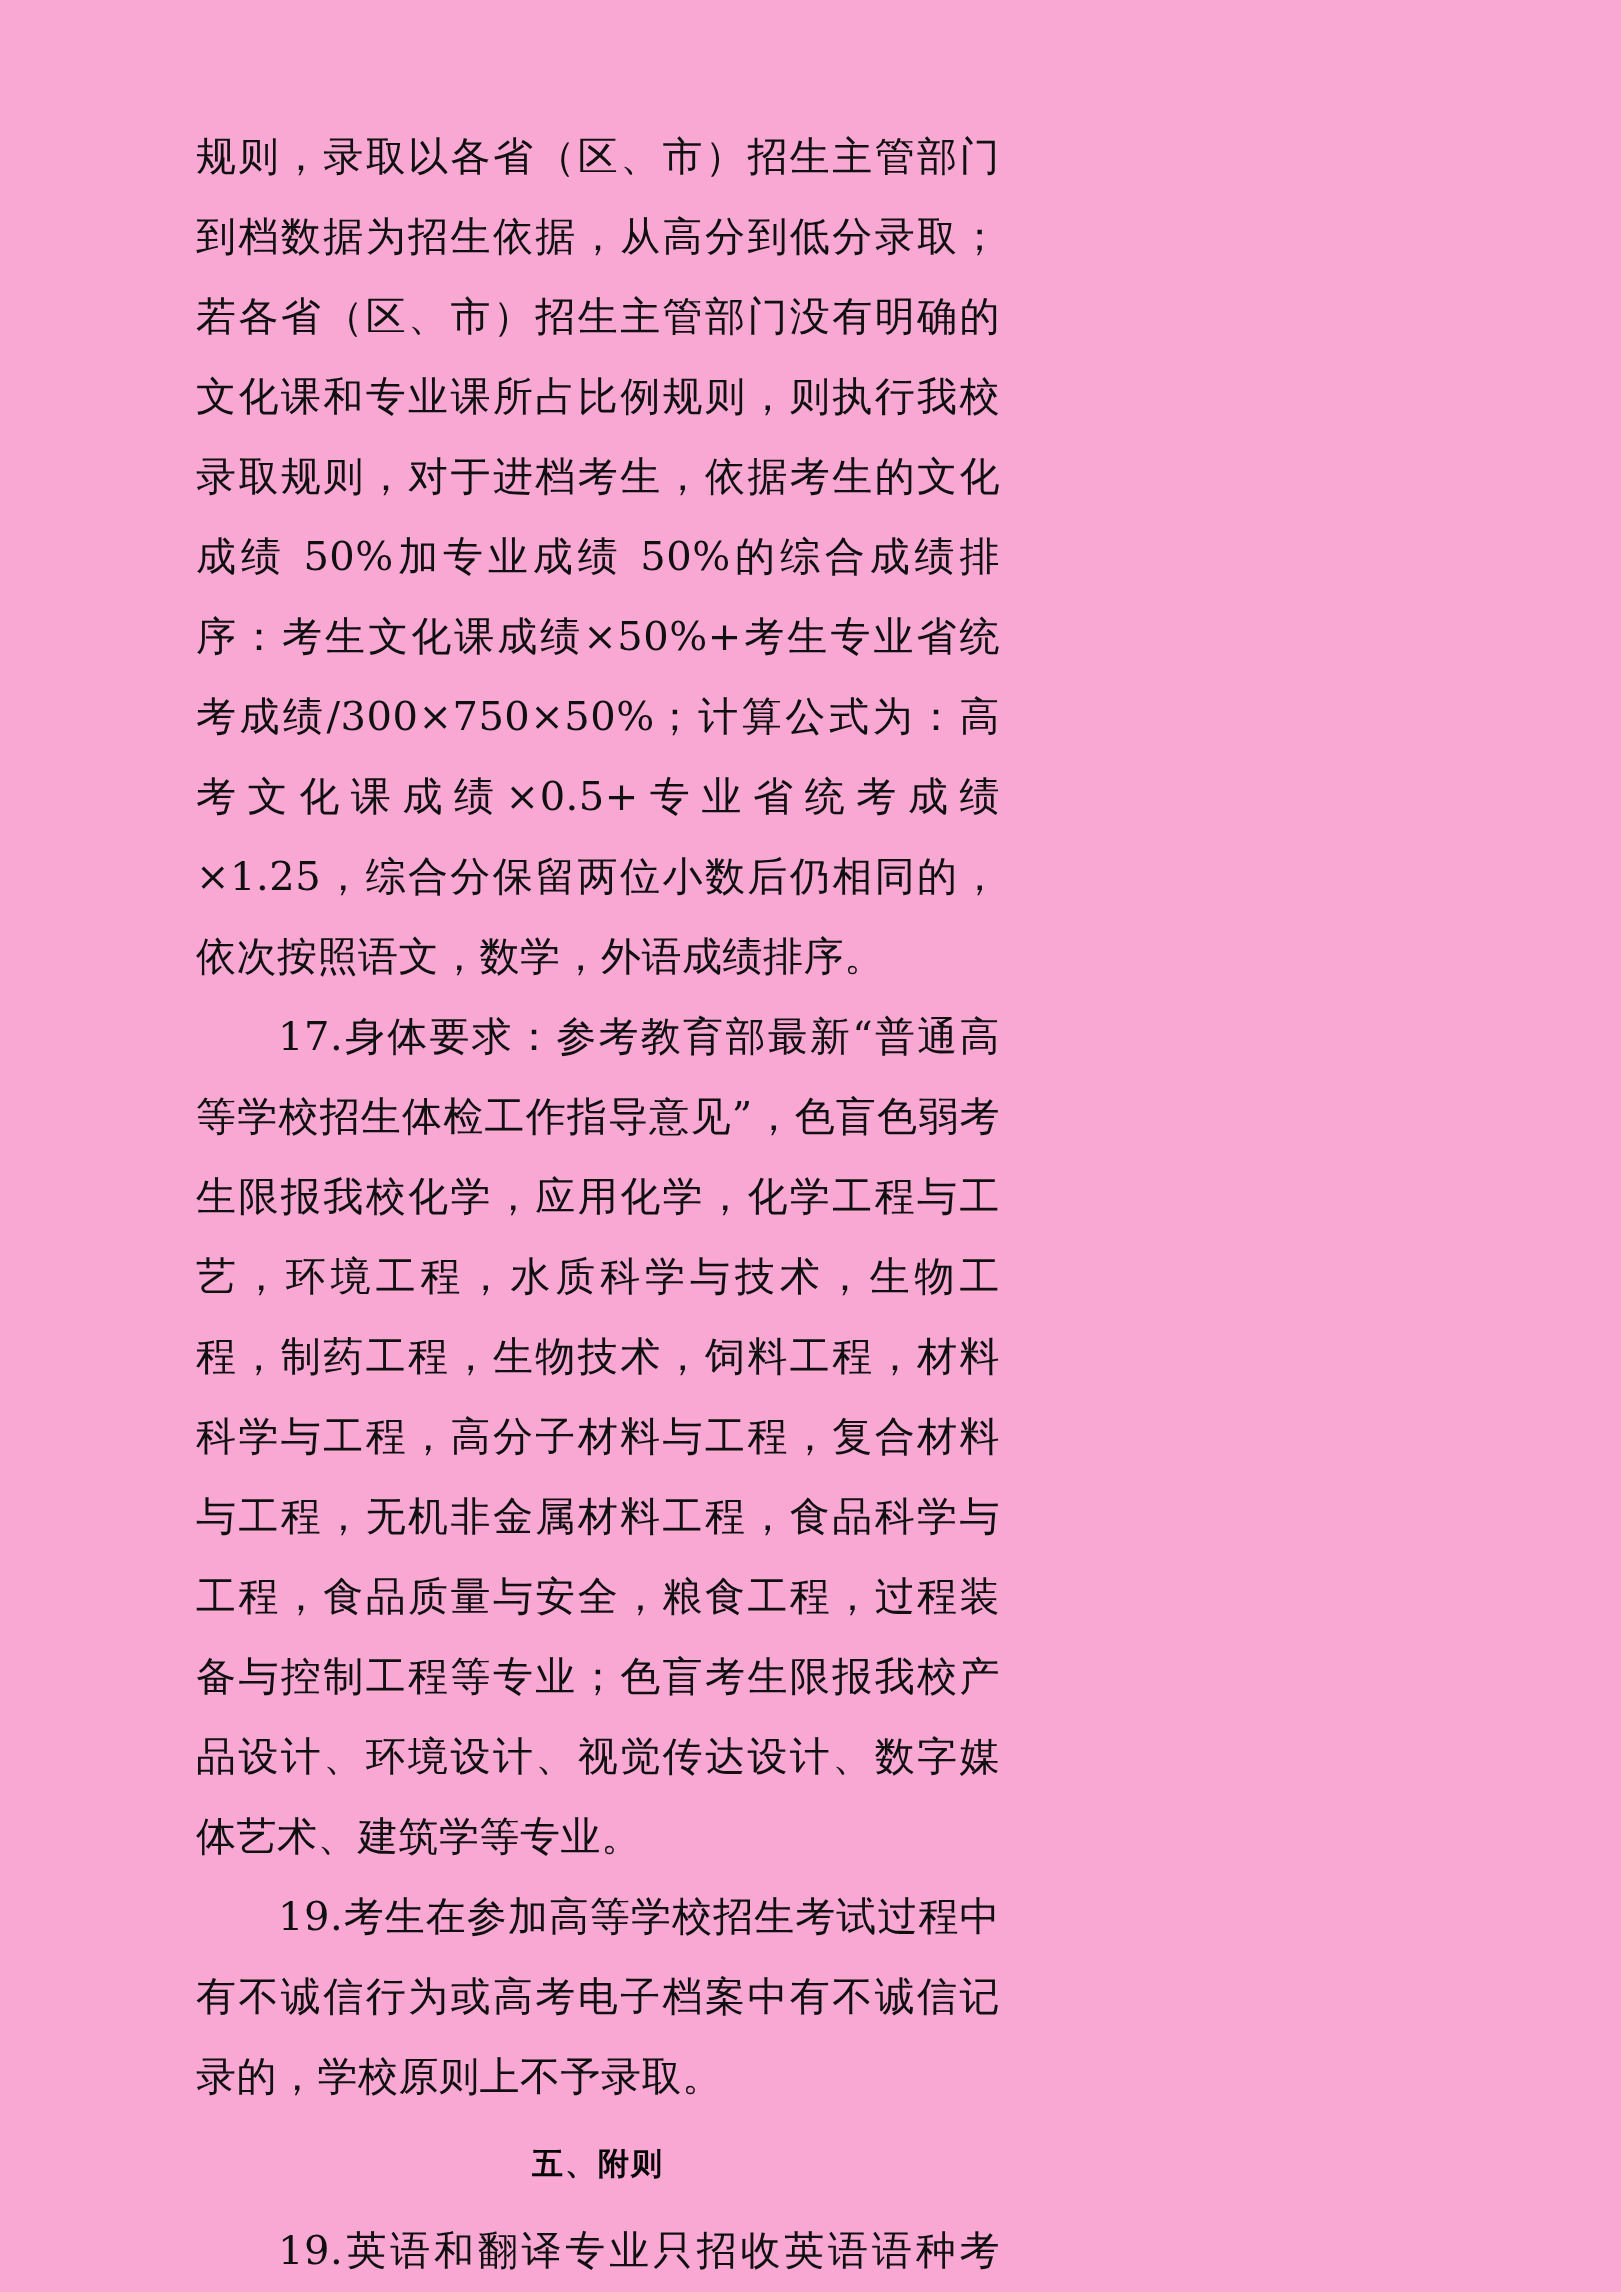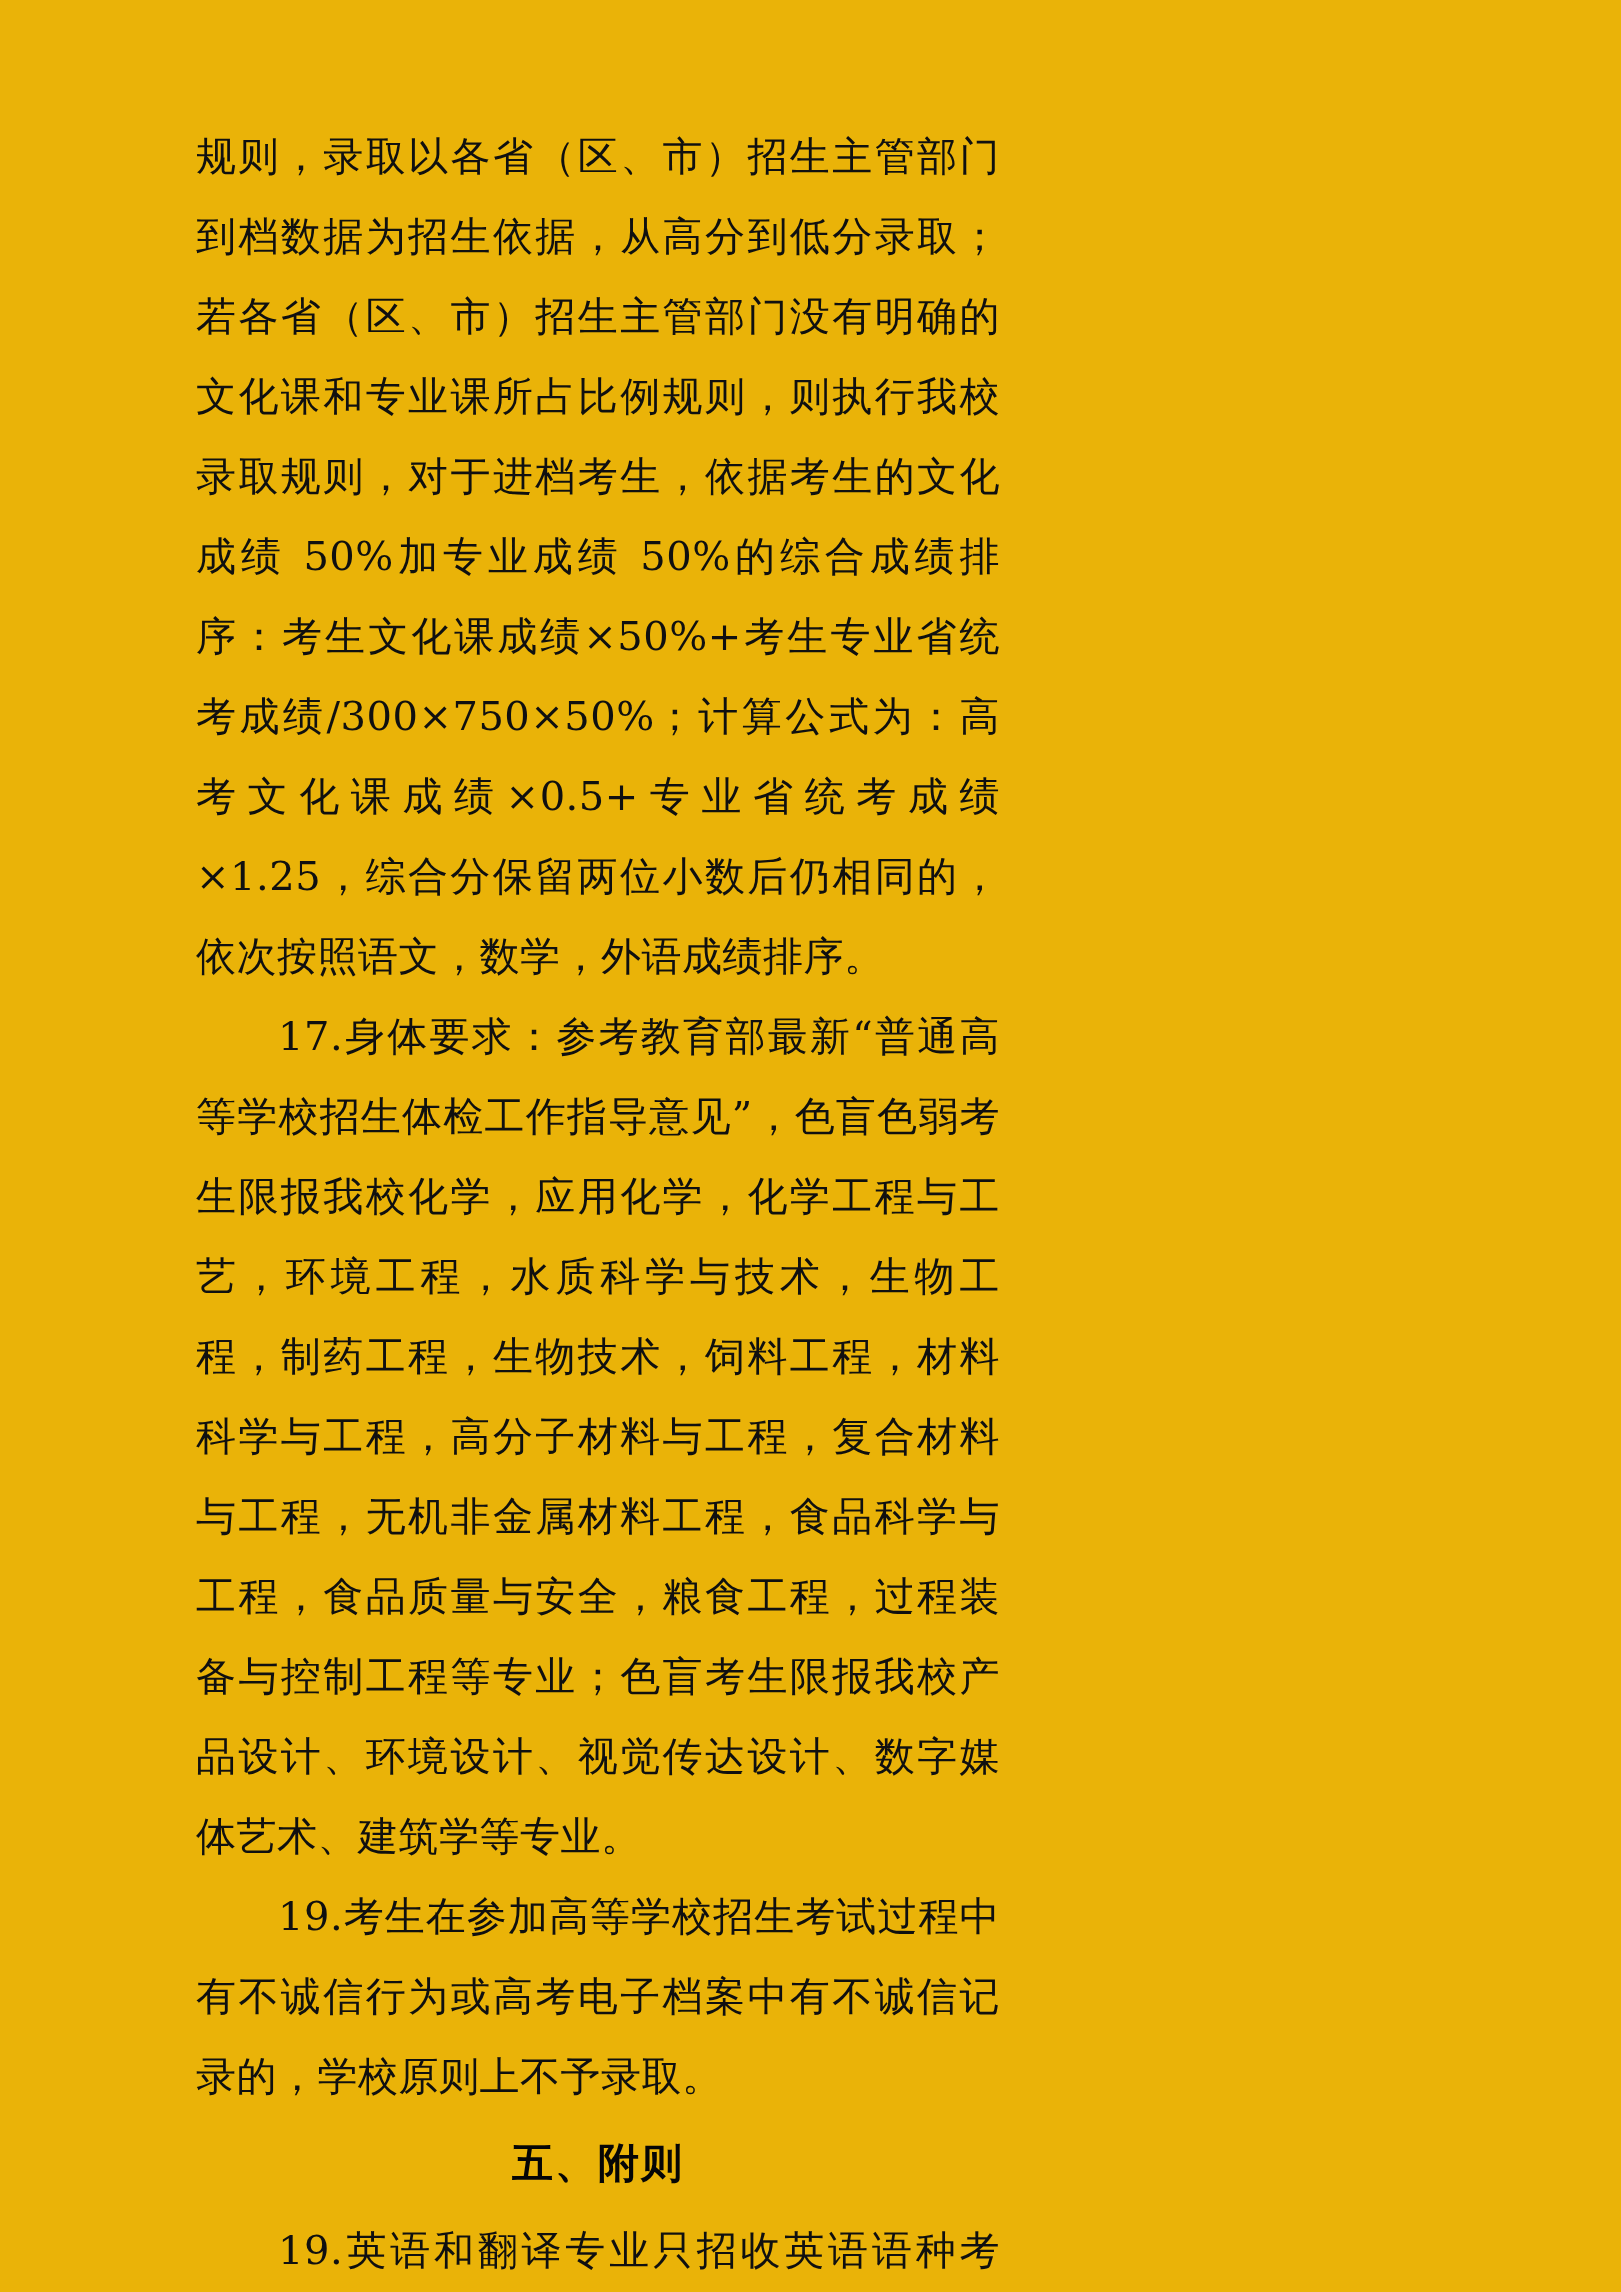--- a/index.html
+++ b/index.html
@@ -5,21 +5,21 @@
   html, body {
     margin: 0;
     padding: 0;
     background: #ffffff;
   }
 
   .page {
     position: relative;
     width: 1621px;
     height: 2293px;
-    background: #eab308;
+    background: #f9a8d4;
     margin: 0 auto;
     overflow: hidden;
   }
 
   
   .text-column {
     position: absolute;
     left: 196px;
     top: 116px;
     width: 804px;
@@ -49,21 +49,21 @@
     display: inline-block;
     width: 100%;
   }
 
   .para.nostretch::after { display: none; }
 
   .section-heading {
     margin: 0;
     padding: 0;
     font-family: "DejaVu Sans", "Liberation Sans", sans-serif;
-    font-size: 41px;
+    font-size: 31px;
     line-height: 94px;
     font-weight: 700;
     color: #060606;
     text-align: center;
     letter-spacing: 2px;
   }
 </style>
 </head>
 <body>
 

